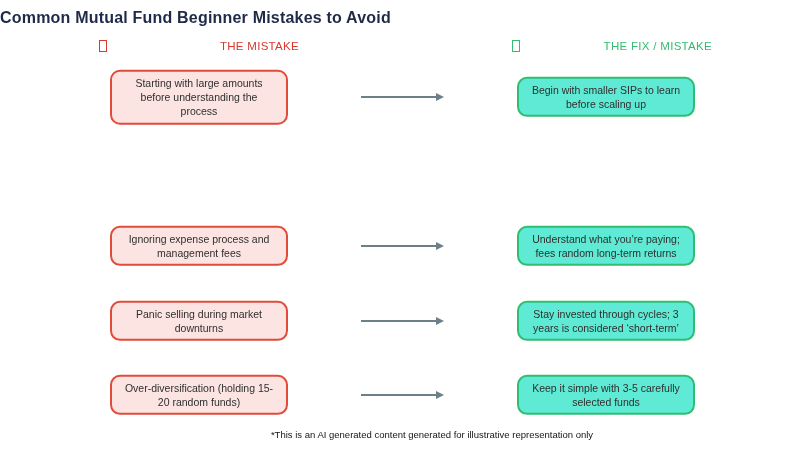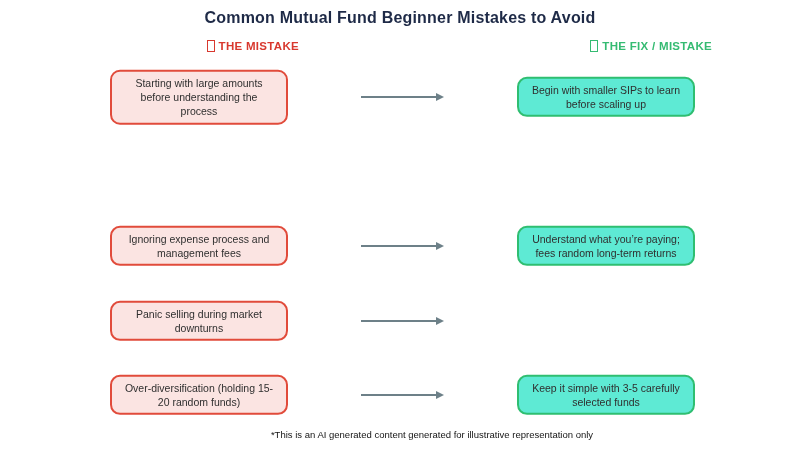--- a/index.html
+++ b/index.html
@@ -8,35 +8,35 @@
     width: 800px;
     height: 450px;
     background: #ffffff;
     overflow: hidden;
     font-family: "Liberation Sans", sans-serif;
   }
   .title {
     position: absolute;
     top: 9px; left: 0;
     width: 100%;
-    text-align: center;
+    text-align: left;
     font-size: 16px;
     font-weight: 600;
     letter-spacing: 0.2px;
     color: #1e2a47;
   }
   .col-header {
     position: absolute;
     top: 40px;
     width: 200px;
     display: flex;
     align-items: center;
-    justify-content: flex-end;
+    justify-content: space-between;
     font-size: 11.5px;
-    font-weight: 700;
+    font-weight: 400;
     letter-spacing: 0.3px;
     white-space: nowrap;
   }
   .mistake-header { left: 99px; color: #d8382e; }
   .fix-header     { left: 512px; color: #35bb72; }
   .tofu {
     display: inline-block;
     width: 6px; height: 10px;
     border: 1.2px solid currentColor;
     margin-right: 4px;
@@ -131,20 +131,21 @@
 
   <div class="row" style="top:225px">
     <div class="box mistake-box">Ignoring expense process and management fees</div>
     <div class="arrow"></div>
     <div class="box fix-box">Understand what you’re paying; fees random long-term returns</div>
   </div>
 
   <div class="row" style="top:300px">
     <div class="box mistake-box">Panic selling during market downturns</div>
     <div class="arrow"></div>
+    <div class="box fix-box">Stay invested through cycles; 3 years is considered ‘short-term’</div>
   </div>
 
   <div class="row" style="top:374px">
     <div class="box mistake-box">Over-diversification (holding 15-20 random funds)</div>
     <div class="arrow"></div>
     <div class="box fix-box">Keep it simple with 3-5 carefully selected funds</div>
   </div>
 
   <div class="footer">*This is an AI generated content generated for illustrative representation only</div>
 

